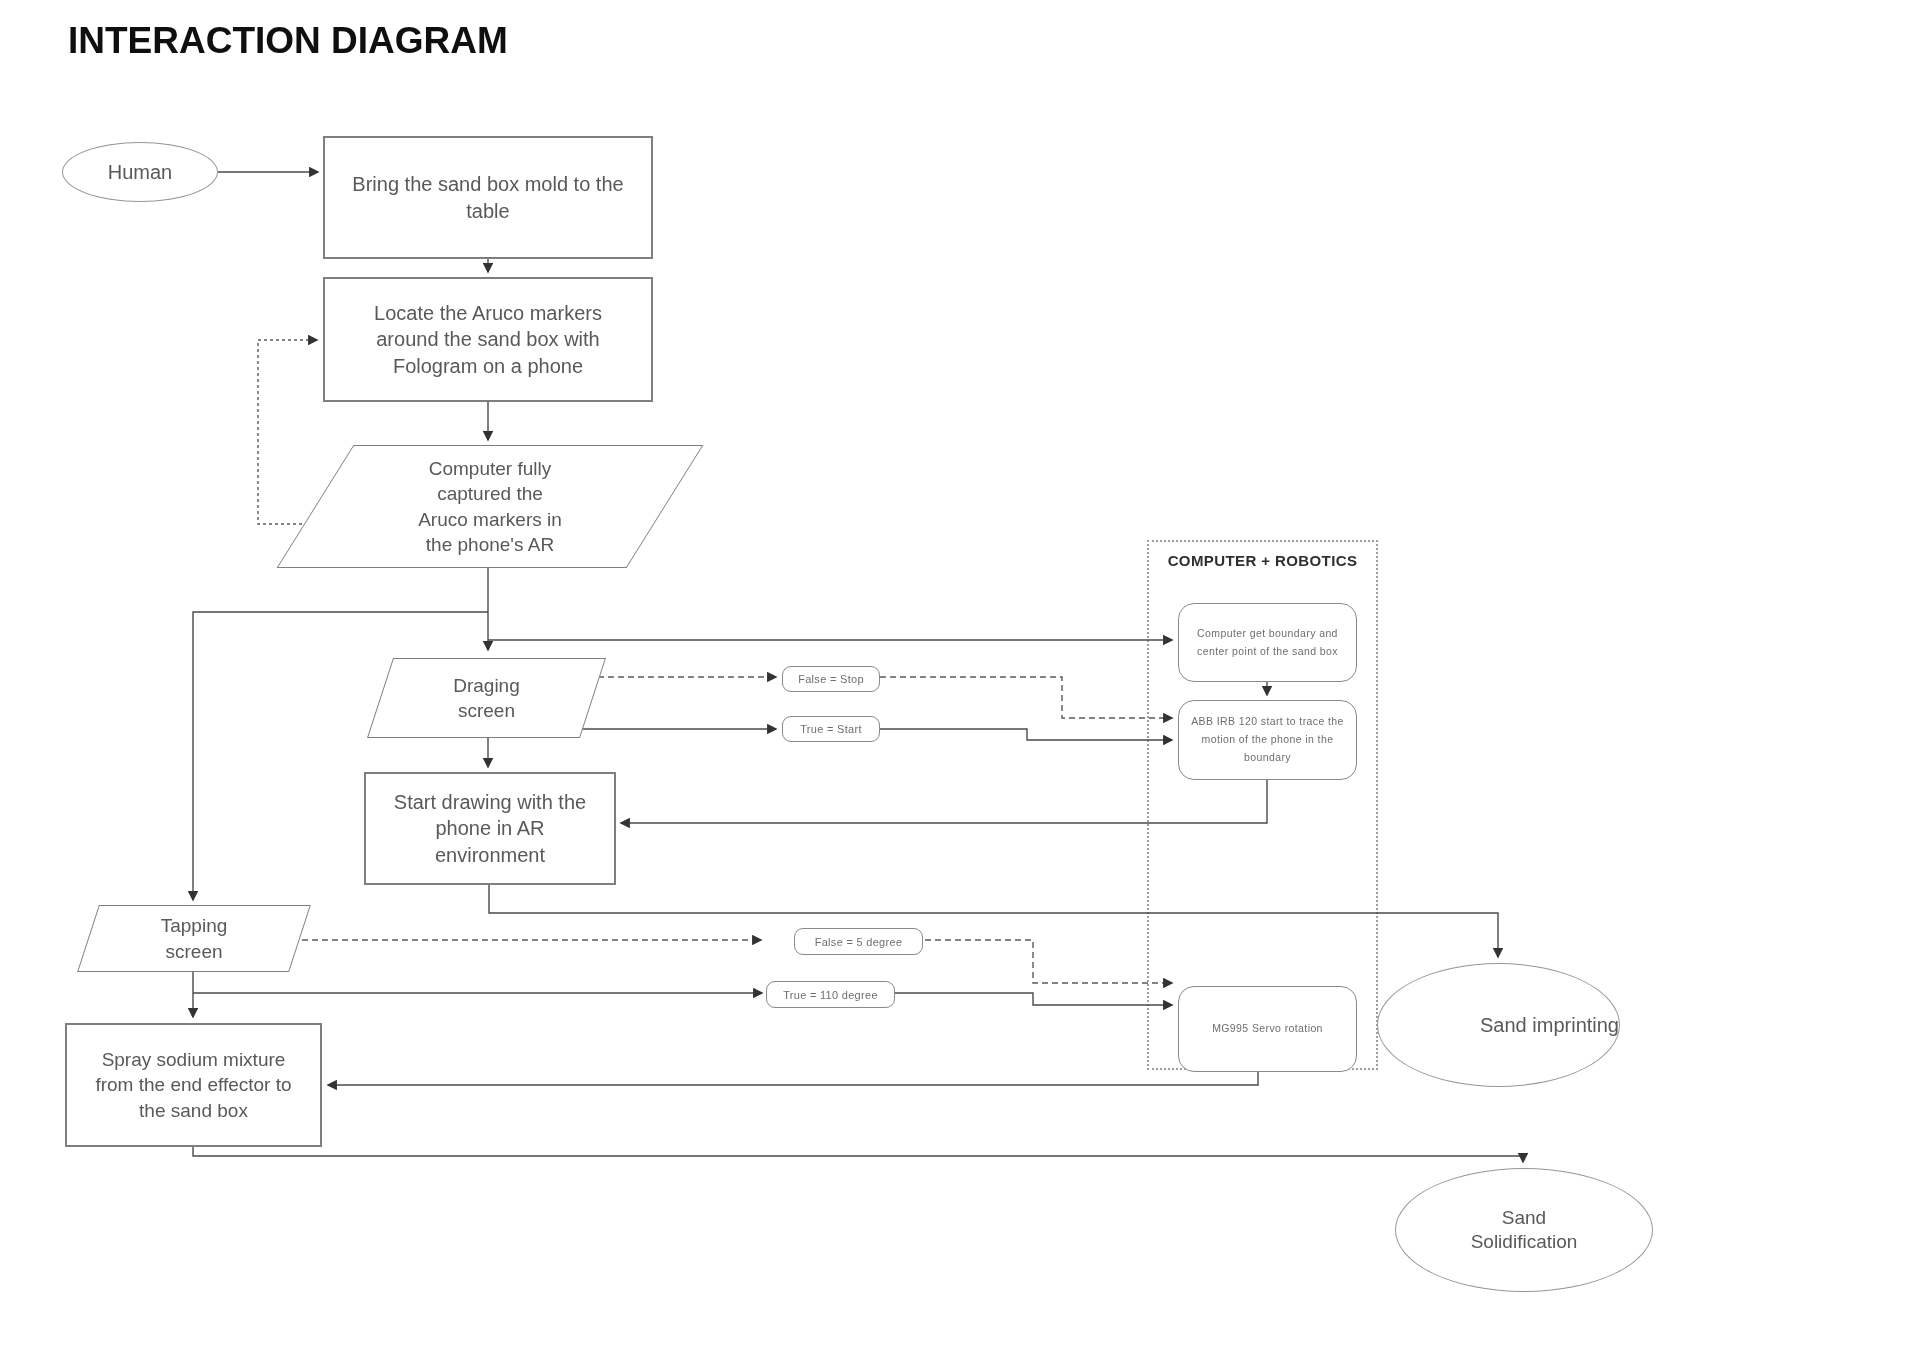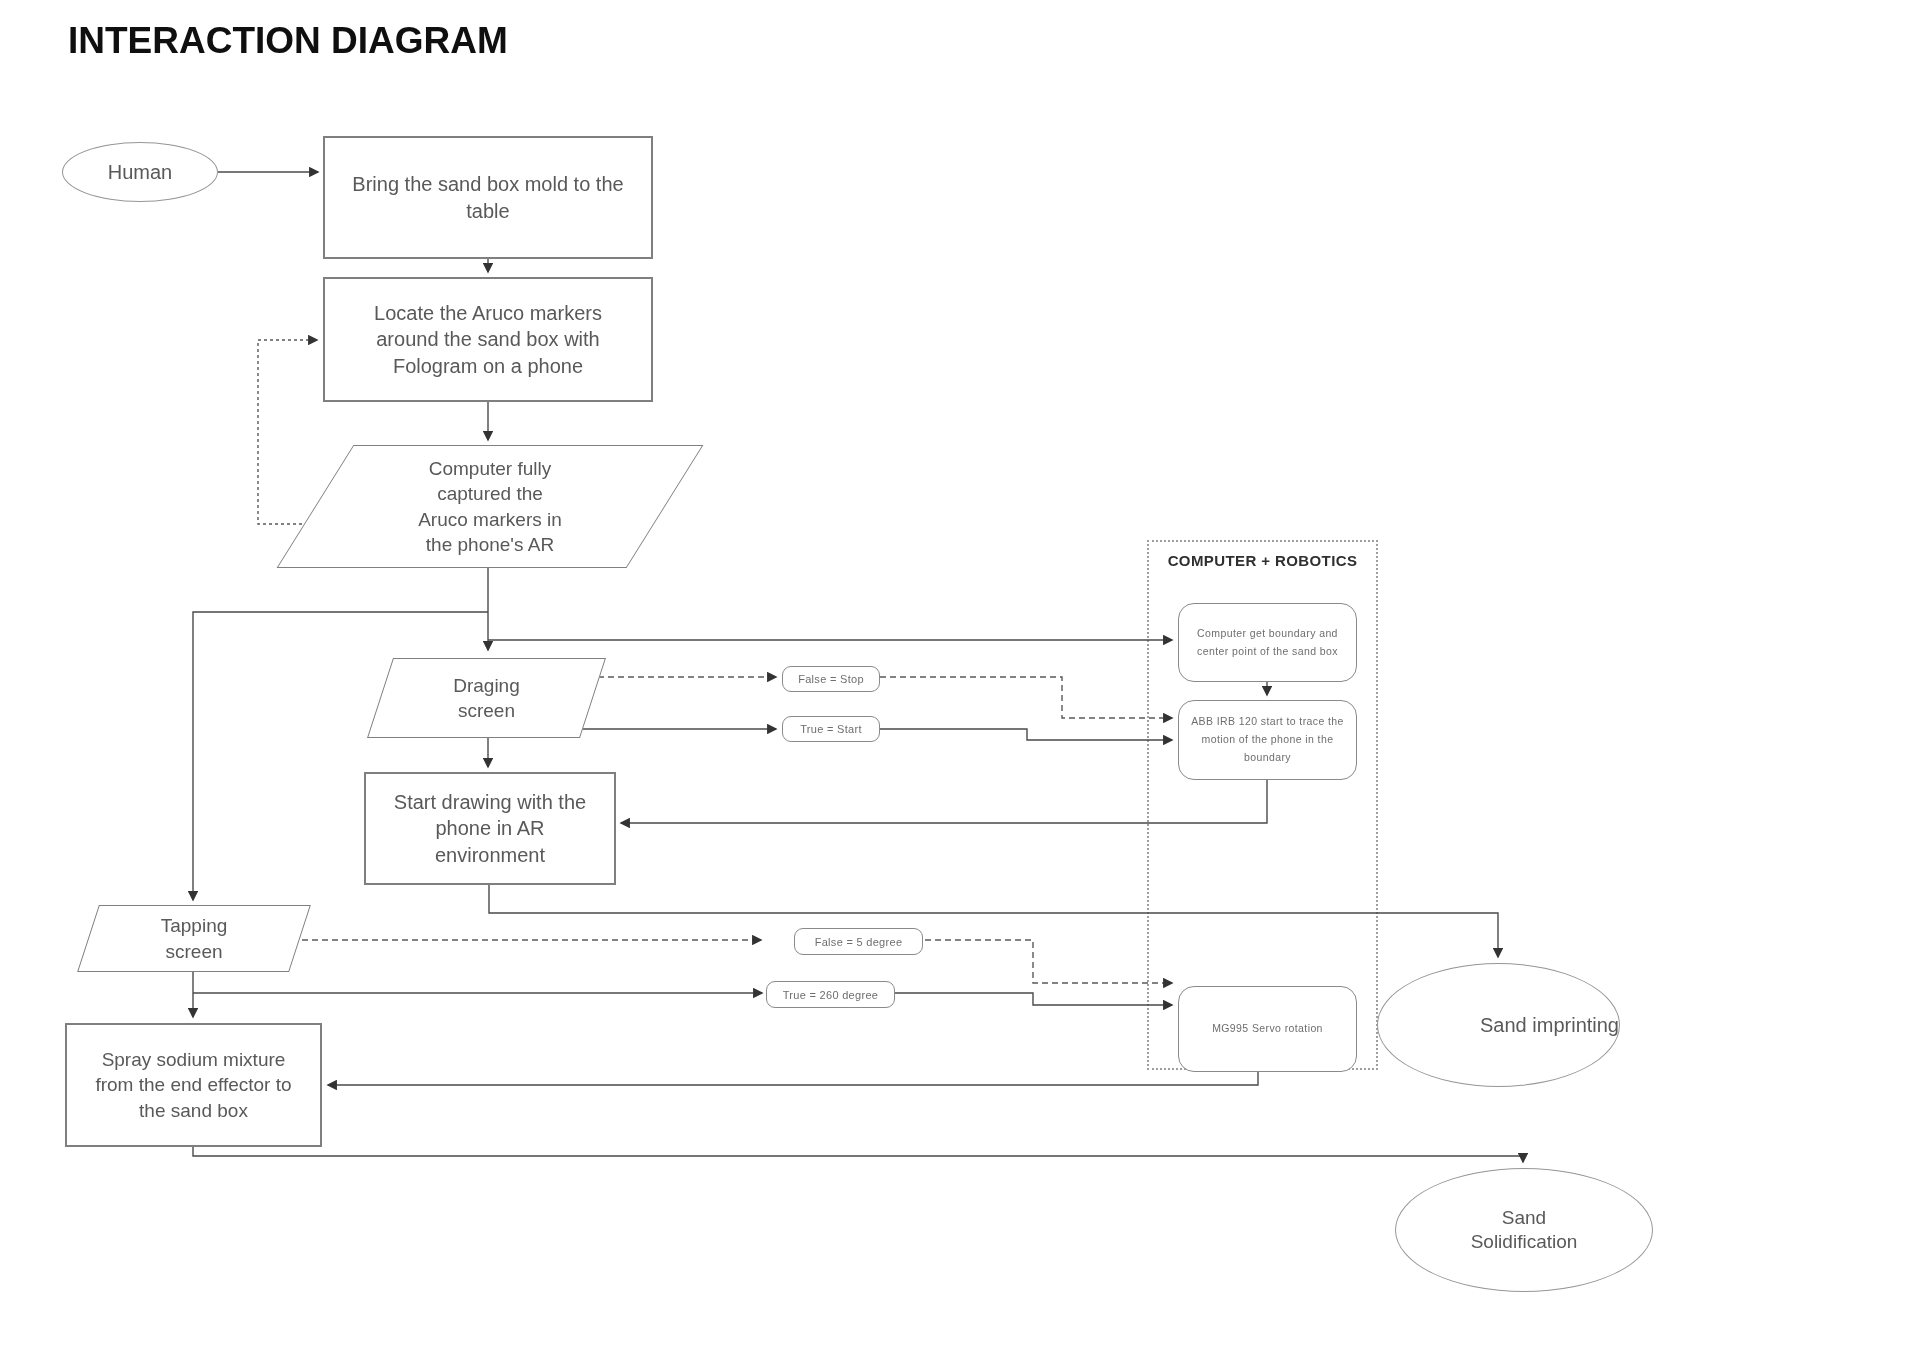--- a/index.html
+++ b/index.html
@@ -132,21 +132,21 @@
     <div class="para-shape skew18"></div>
     <span class="lbl">Tapping
 screen</span>
   </div>
 
   <div class="node pill" style="left:766px;top:928px;width:129px;height:27px;margin-left:28px;">
     <span class="lbl">False = 5 degree</span>
   </div>
 
   <div class="node pill" style="left:766px;top:981px;width:129px;height:27px;">
-    <span class="lbl">True = 260 degree</span>
+    <span class="lbl">True = 110 degree</span>
   </div>
 
   <div class="node rect" style="left:65px;top:1023px;width:257px;height:124px;font-size:19px;">
     <span class="lbl">Spray sodium mixture
 from the end effector to
 the sand box</span>
   </div>
 
   <div class="node rnd" style="left:1178px;top:603px;width:179px;height:79px;">
     <span class="lbl">Computer get boundary and

